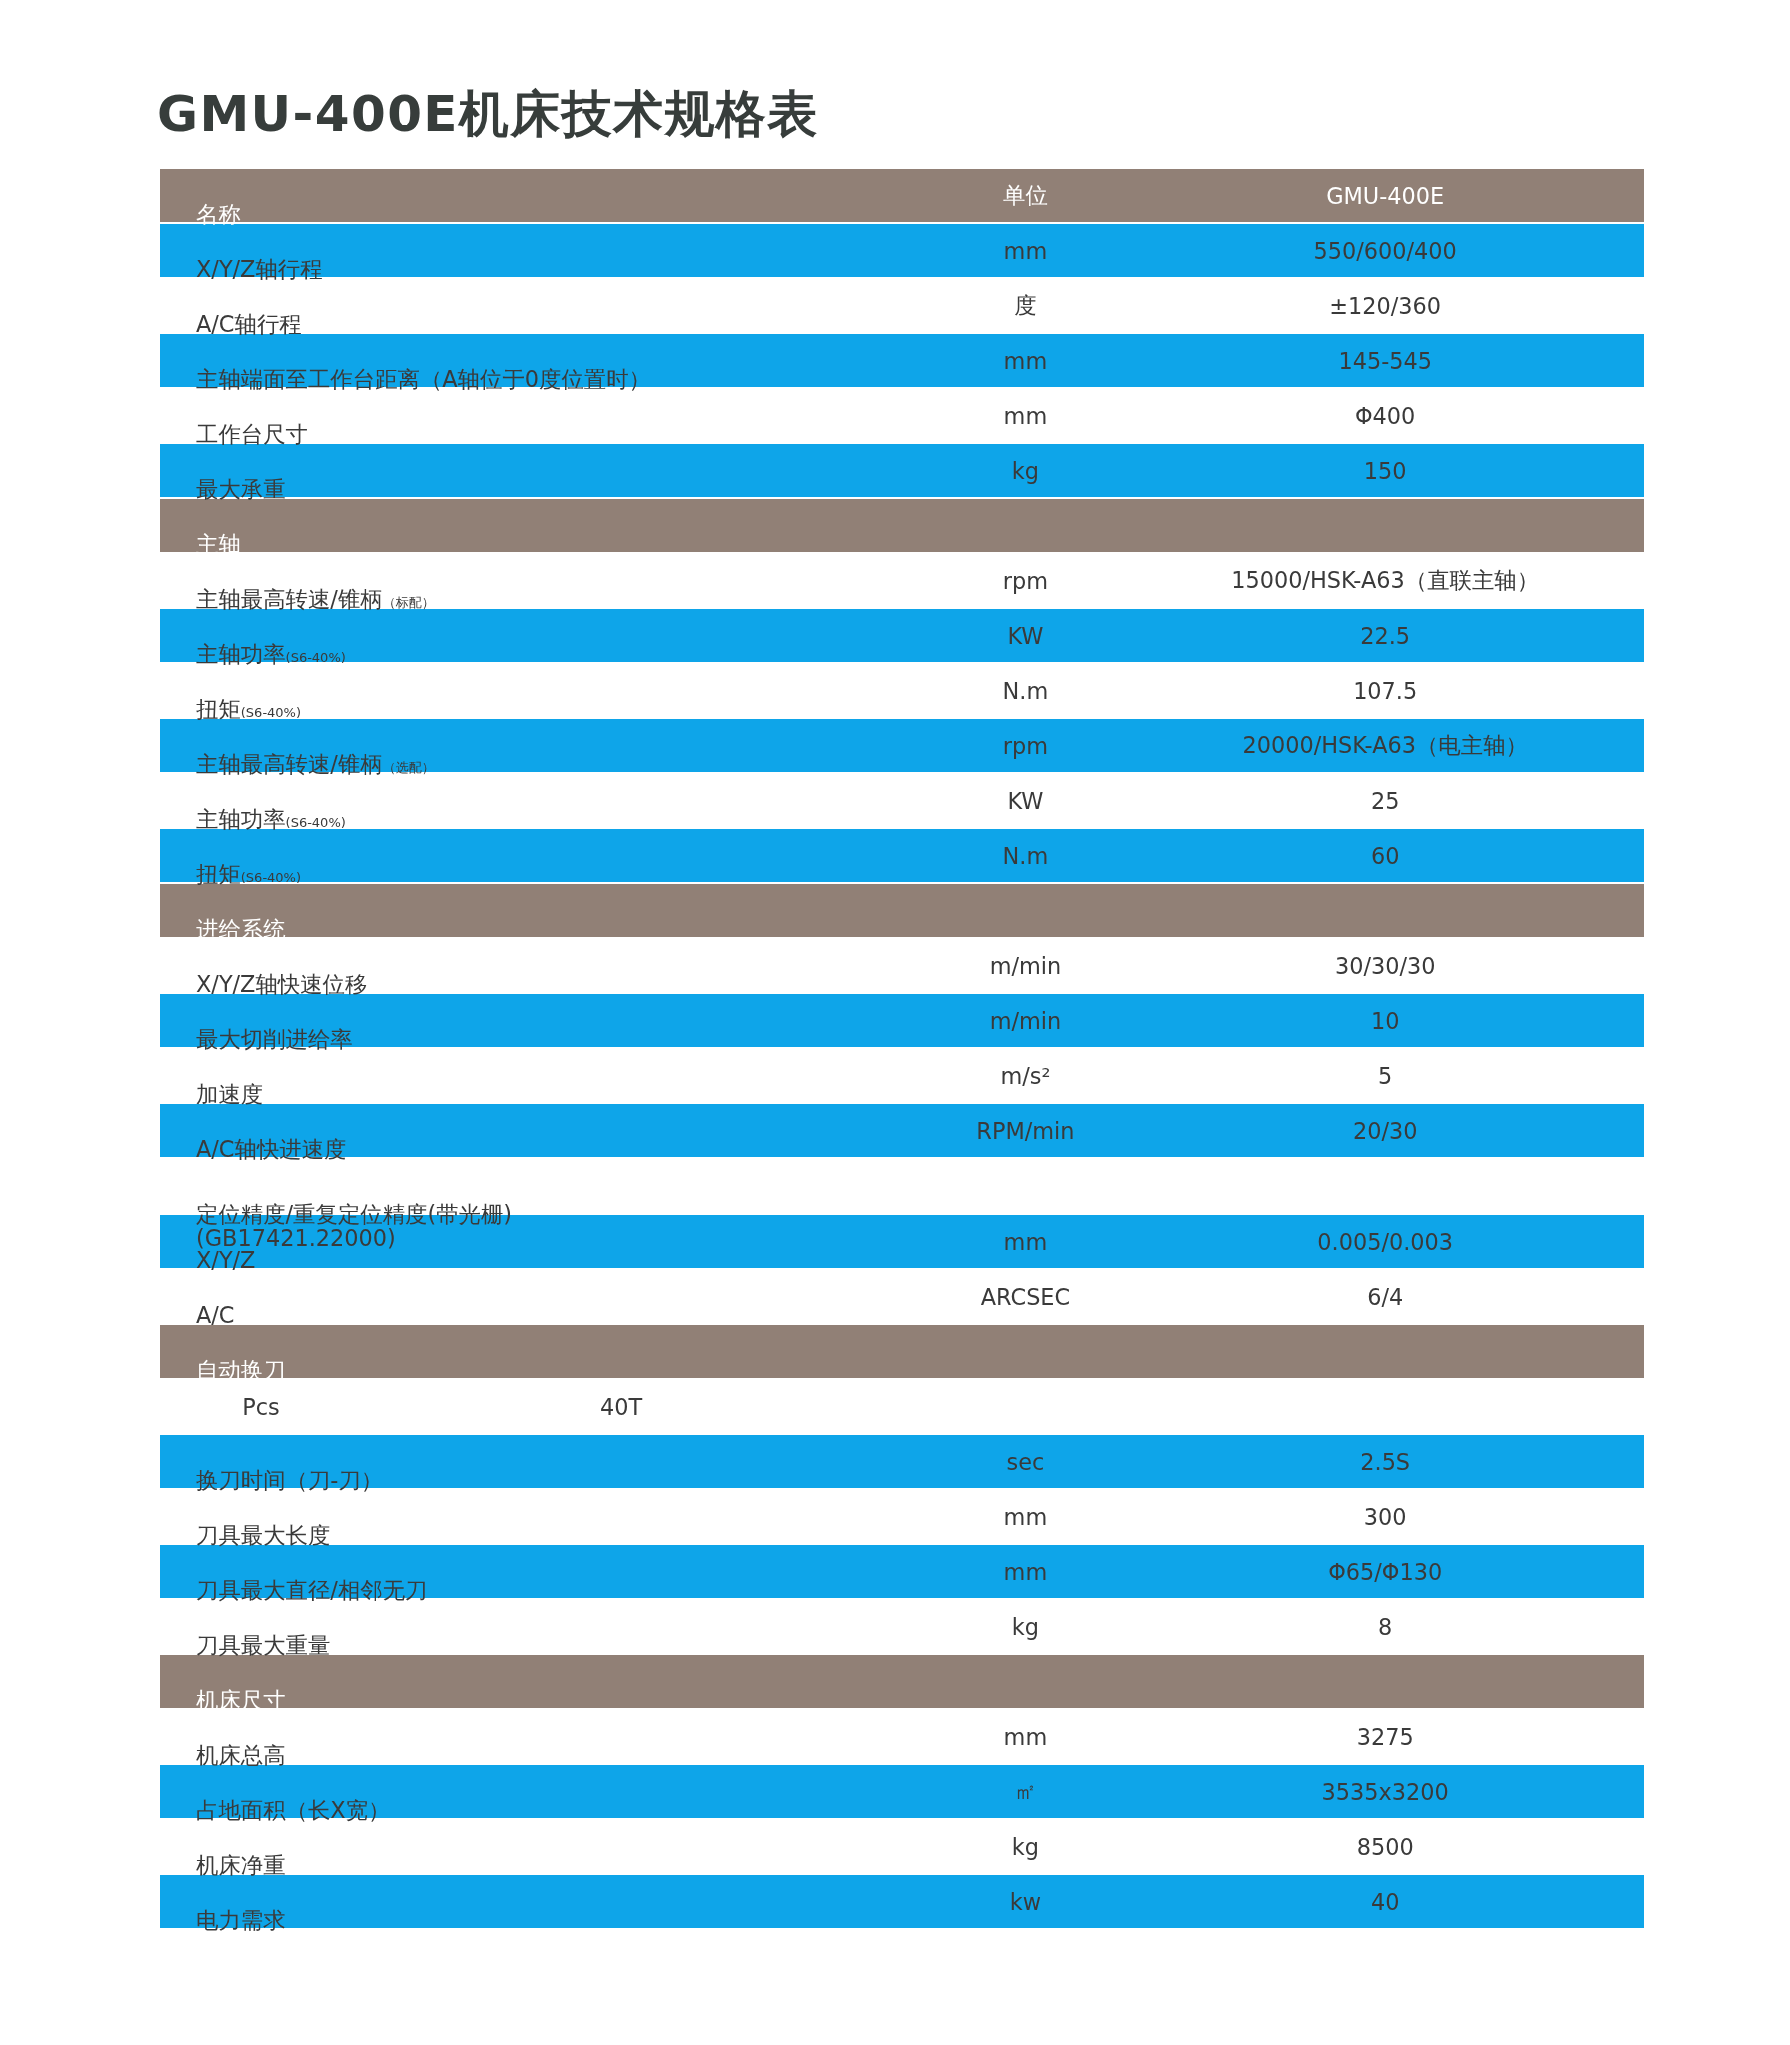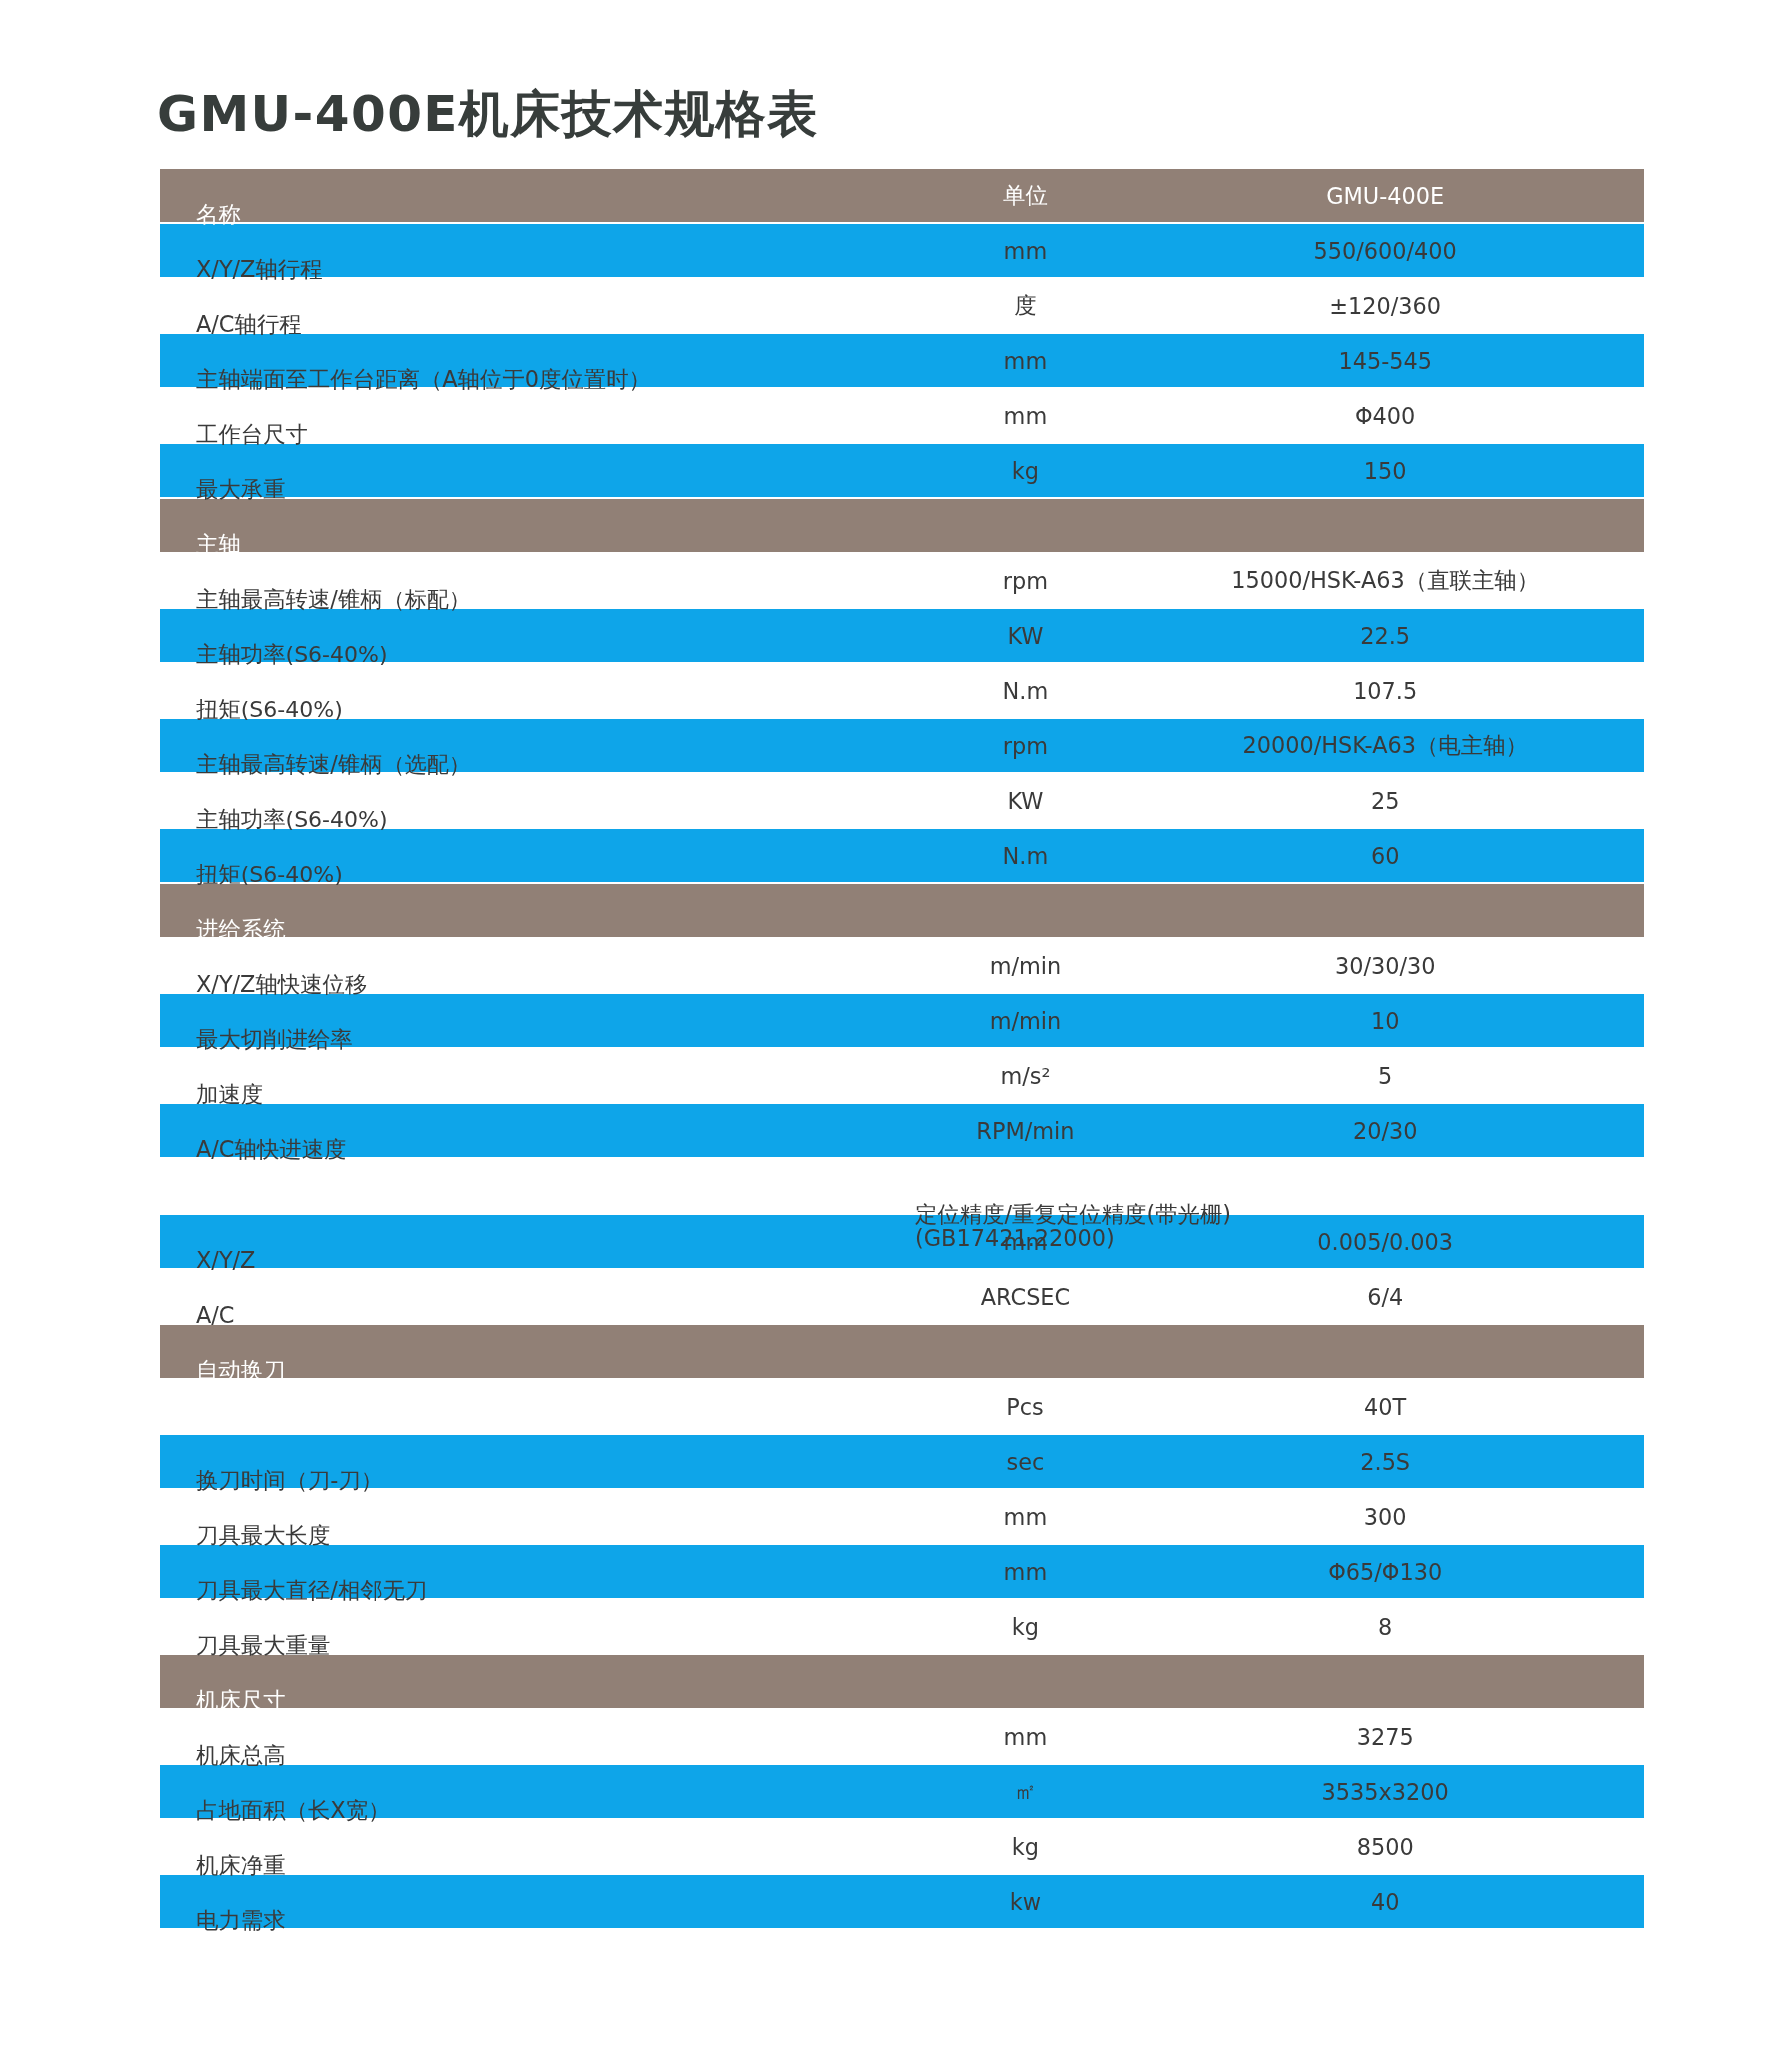--- a/index.html
+++ b/index.html
@@ -2,25 +2,25 @@
 <html style="font-size:11.5px"><head>
 <meta charset="utf-8">
 <style>
   html,body{margin:0;padding:0;background:#fff;}
   body{width:1790px;height:2046px;position:relative;font-family:"DejaVu Sans","Liberation Sans",sans-serif;color:#3a3a3a;}
   .title{position:absolute;left:157px;top:81px;font-size:50px;font-weight:bold;color:#373d3b;letter-spacing:1.4px;}
   .table{position:absolute;left:160px;top:169px;width:1484px;}
   .row{display:flex;align-items:center;height:53px;border-bottom:2.9px solid #fff;font-size:22.4px;}
   .row.sec{background:#918076;color:#fff;}
   .row.odd{background:#0ea5e9;}
-  .row.even{background:#fff;justify-content:flex-end;}
+  .row.even{background:#fff;}
   .c1{width:765px;padding-left:36px;box-sizing:border-box;margin-top:37px;}
   .c2{width:202px;text-align:center;}
   .c3{width:518px;text-align:center;}
-  .small{font-size:22px;}
+  .small{font-size:13px;}
   .note{height:56px;align-items:flex-start;padding-top:5.8px;box-sizing:border-box;}
   .note .c1{line-height:24.5px;}
 </style>
 </head>
 <body>
 
 <div class="title">GMU-400E机床技术规格表</div>
 
 <div class="table">
   <div class="row sec">

